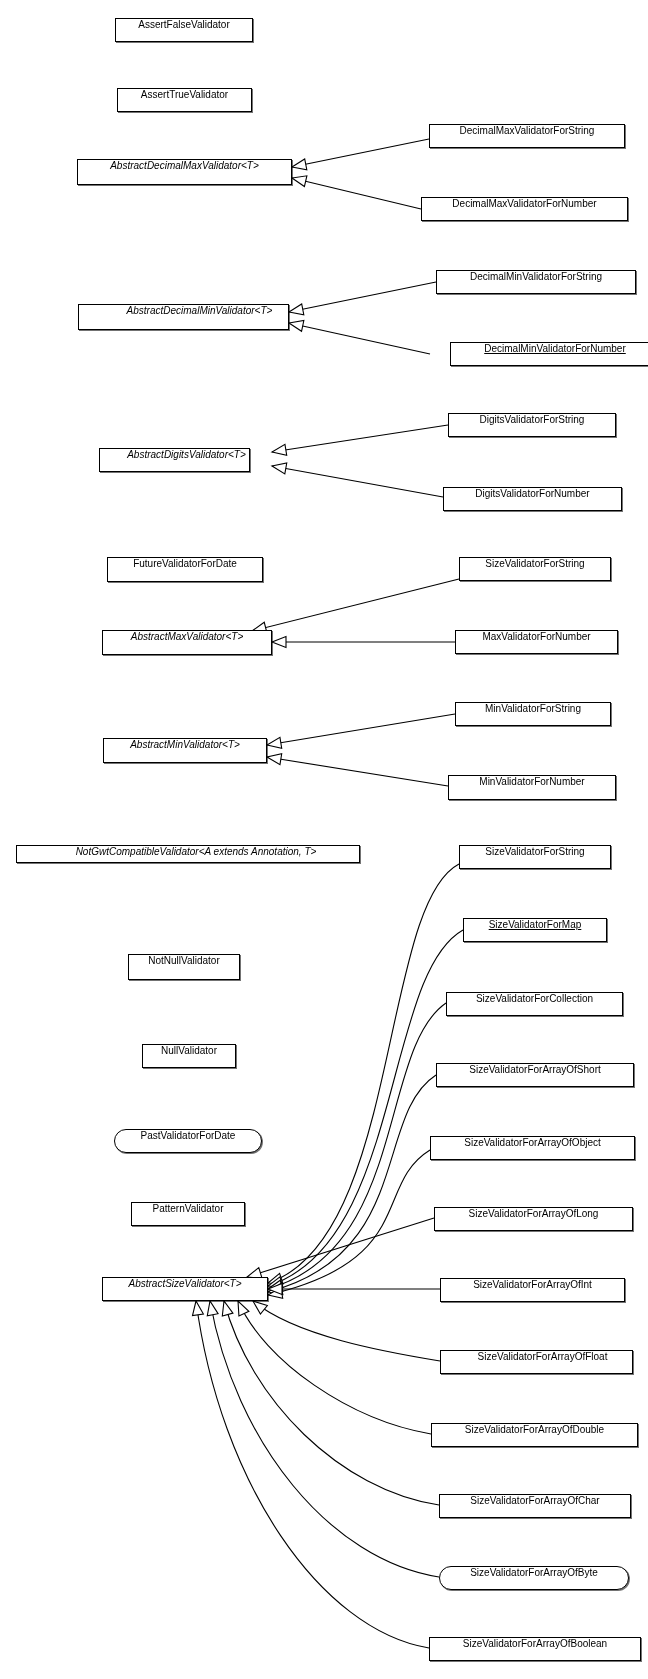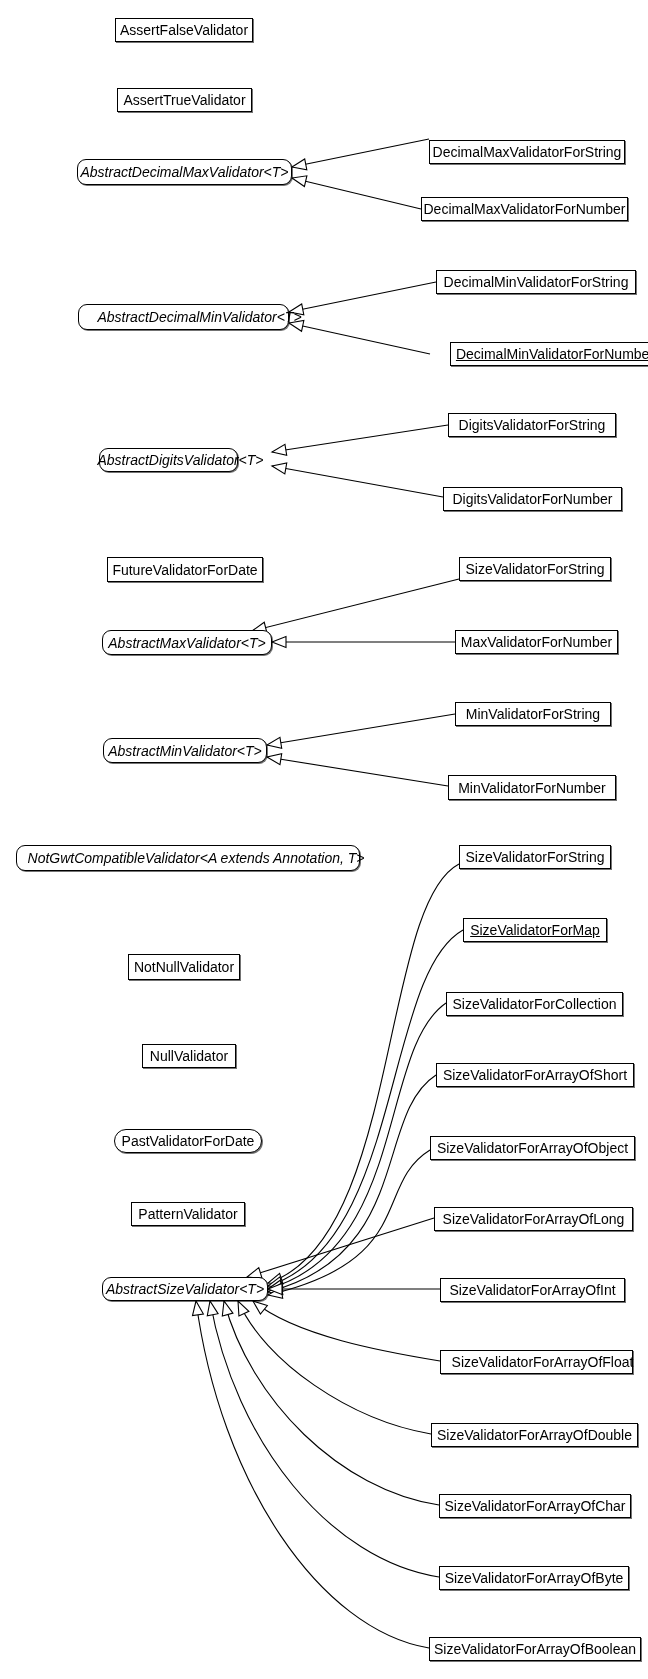--- a/index.html
+++ b/index.html
@@ -12,28 +12,28 @@
   }
   #canvas { position:absolute; left:0; top:0; width:648px; height:1679px; }
   #edge-layer { position:absolute; left:0; top:0; }
   .node {
     position:absolute;
     box-sizing:border-box;
     background:#ffffff;
     border:1px solid #000000;
     box-shadow:1px 1px 0 rgba(0,0,0,0.55);
     display:flex;
-    align-items:center;
+    align-items:flex-start;
     justify-content:center;
-    font-size:14px;
+    font-size:10px;
     color:#000000;
     white-space:nowrap;
     z-index:2;
   }
-  .node.abstract { font-style:italic;border-radius:9px; }
+  .node.abstract { font-style:italic; }
   .edge { fill:none; stroke:#000000; stroke-width:1.1; }
   .arrowhead { fill:#ffffff; stroke:#000000; stroke-width:1.1; }
 </style>
 </head>
 <body>
 
 <div id="canvas">
   <svg id="edge-layer" width="648" height="1679" viewBox="0 0 648 1679">
       <path d="M429,139 L292,167" class="edge"></path>
       <path d="M421,209 L292,178" class="edge"></path>
@@ -80,42 +80,42 @@
       <polygon points="0,0 -14,-5.5 -14,5.5" class="arrowhead" transform="translate(210,1301) rotate(259)"></polygon>
       <polygon points="0,0 -14,-5.5 -14,5.5" class="arrowhead" transform="translate(196,1301) rotate(262)"></polygon>
     </svg>
   <div id="node-layer">
       <div class="node" style="left: 115px; top: 18px; width: 138px; height: 24px;">
         <span>AssertFalseValidator</span>
       </div>
       <div class="node" style="left: 117px; top: 88px; width: 135px; height: 24px;">
         <span>AssertTrueValidator</span>
       </div>
-      <div class="node" style="left: 429px; top: 124px; width: 196px; height: 24px; margin-top: 16px;">
+      <div class="node" style="left: 429px; top: 124px; width: 196px; height: 24px;">
         <span>DecimalMaxValidatorForString</span>
       </div>
       <div class="node abstract" style="left: 77px; top: 159px; width: 215px; height: 26px;">
         <span>AbstractDecimalMaxValidator&lt;T&gt;</span>
       </div>
       <div class="node" style="left: 421px; top: 197px; width: 207px; height: 24px;">
         <span>DecimalMaxValidatorForNumber</span>
       </div>
       <div class="node" style="left: 436px; top: 270px; width: 200px; height: 24px;">
         <span>DecimalMinValidatorForString</span>
       </div>
       <div class="node abstract" style="left: 78px; top: 304px; width: 211px; height: 26px; padding-left: 32px;">
         <span>AbstractDecimalMinValidator&lt;T&gt;</span>
       </div>
       <div class="node" style="left: 450px; top: 342px; width: 210px; height: 24px; text-decoration: underline;">
         <span>DecimalMinValidatorForNumber</span>
       </div>
       <div class="node" style="left: 448px; top: 413px; width: 168px; height: 24px;">
         <span>DigitsValidatorForString</span>
       </div>
-      <div class="node abstract" style="left: 99px; top: 448px; width: 139px; height: 24px; padding-left: 24px;">
+      <div class="node abstract" style="left: 99px; top: 448px; width: 151px; height: 24px; padding-left: 24px;">
         <span>AbstractDigitsValidator&lt;T&gt;</span>
       </div>
       <div class="node" style="left: 443px; top: 487px; width: 179px; height: 24px;">
         <span>DigitsValidatorForNumber</span>
       </div>
       <div class="node" style="left: 107px; top: 557px; width: 156px; height: 25px;">
         <span>FutureValidatorForDate</span>
       </div>
       <div class="node" style="left: 459px; top: 557px; width: 152px; height: 24px;">
         <span>SizeValidatorForString</span>
@@ -128,21 +128,21 @@
       </div>
       <div class="node" style="left: 455px; top: 702px; width: 156px; height: 24px;">
         <span>MinValidatorForString</span>
       </div>
       <div class="node abstract" style="left: 103px; top: 738px; width: 164px; height: 25px;">
         <span>AbstractMinValidator&lt;T&gt;</span>
       </div>
       <div class="node" style="left: 448px; top: 775px; width: 168px; height: 25px;">
         <span>MinValidatorForNumber</span>
       </div>
-      <div class="node abstract" style="left: 16px; top: 845px; width: 344px; height: 26px; padding-left: 16px;">
+      <div class="node abstract" style="left: 16px; top: 845px; width: 344px; height: 18px; padding-left: 16px;">
         <span>NotGwtCompatibleValidator&lt;A extends Annotation, T&gt;</span>
       </div>
       <div class="node" style="left: 459px; top: 845px; width: 152px; height: 24px;">
         <span>SizeValidatorForString</span>
       </div>
       <div class="node" style="left: 128px; top: 954px; width: 112px; height: 26px;">
         <span>NotNullValidator</span>
       </div>
       <div class="node" style="left: 463px; top: 918px; width: 144px; height: 24px; text-decoration: underline;">
         <span>SizeValidatorForMap</span>
@@ -176,20 +176,20 @@
       </div>
       <div class="node" style="left: 440px; top: 1350px; width: 193px; height: 24px; padding-left: 12px;">
         <span>SizeValidatorForArrayOfFloat</span>
       </div>
       <div class="node" style="left: 431px; top: 1423px; width: 207px; height: 24px;">
         <span>SizeValidatorForArrayOfDouble</span>
       </div>
       <div class="node" style="left: 439px; top: 1494px; width: 192px; height: 24px;">
         <span>SizeValidatorForArrayOfChar</span>
       </div>
-      <div class="node" style="left: 439px; top: 1566px; width: 190px; height: 24px;">
+      <div class="node" style="left: 439px; top: 1566px; width: 190px; height: 24px; border-radius: 12px;">
         <span>SizeValidatorForArrayOfByte</span>
       </div>
       <div class="node" style="left: 429px; top: 1637px; width: 212px; height: 24px;">
         <span>SizeValidatorForArrayOfBoolean</span>
       </div>
     </div>
 </div>
 
 </body></html>

